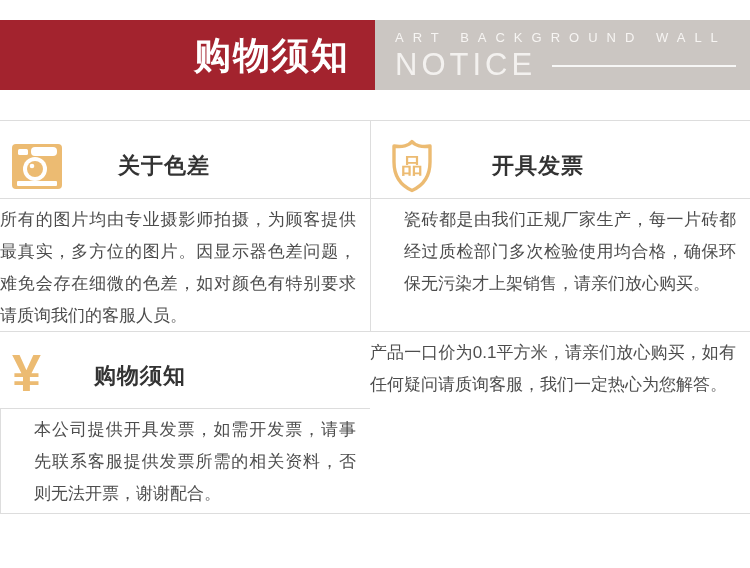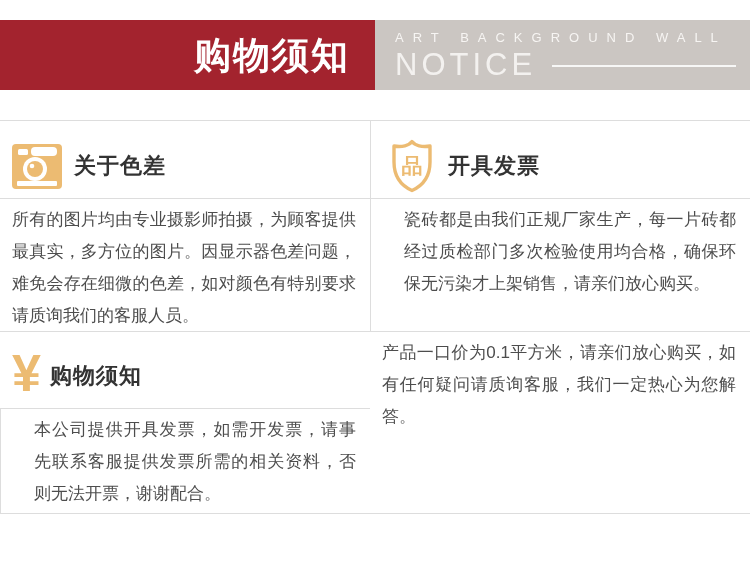--- a/index.html
+++ b/index.html
@@ -41,36 +41,36 @@
   .grid{
     margin-top:30px;width:750px;
     display:grid;
     grid-template-columns:370px 380px;
     grid-template-rows:78px 133px 77px 104px;
     border-top:1px solid var(--line);
     border-bottom:1px solid var(--line);
   }
   .cell{background:#fff;}
   .cell.col-right{border-left:1px solid var(--line);}
-  .cell.row-border{border-bottom:1px solid var(--line);}
+  .cell.row-border{border-bottom:1px solid var(--line);gap:44px;}
 
   .cell.head{display:flex;align-items:center;padding-top:12px;}
   .cell.head.col-left{padding-left:12px;}
   .cell.head.col-right{padding-left:17px;}
   .icon-box{flex:none;display:flex;align-items:center;justify-content:center;margin-right:12px;}
   .cell.head h3{
     font-size:22px;font-weight:bold;color:var(--head);letter-spacing:1px;
   }
   .yuan-glyph{
     font-size:52px;font-weight:bold;color:var(--gold);line-height:1;
     display:block;margin-top:-6px;
   }
 
   .cell.body-cell{padding-top:5px;padding-right:14px;}
-  .cell.body-cell.col-left{padding-left:12px;}
+  .cell.body-cell.col-left{}
   .cell.body-cell.col-right{padding-left:33px;}
   .cell.body-cell p{
     font-size:17px;line-height:32px;color:var(--body);
     text-align:justify;
   }
 </style>
 </head>
 <body>
 
 <div class="page">

